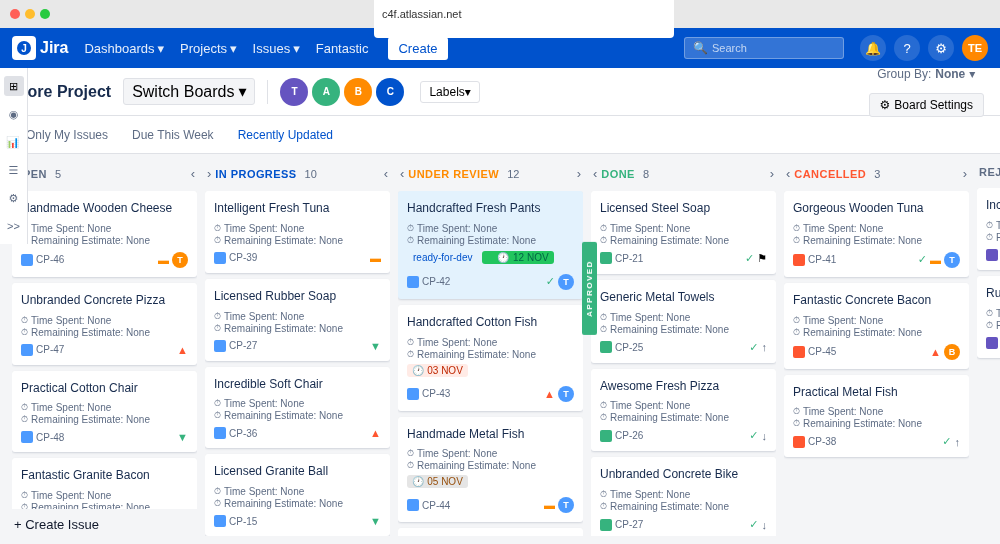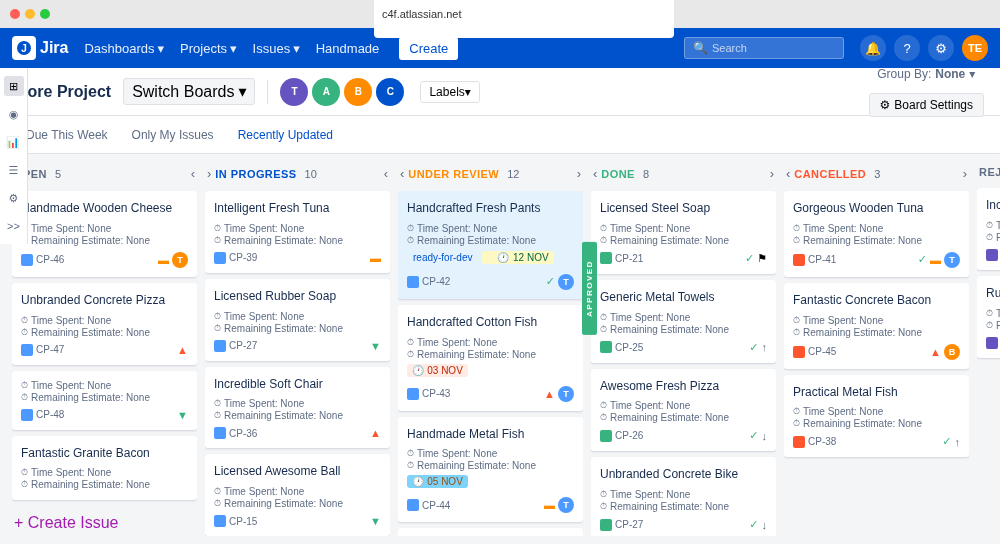--- a/index.html
+++ b/index.html
@@ -71,25 +71,25 @@
     .badge { width: 16px; height: 16px; border-radius: 50%; display: flex; align-items: center; justify-content: center; font-size: 9px; font-weight: bold; }
     .badge-blue { background: #4c9aff; color: white; }
     .badge-orange { background: #ff8b00; color: white; }
     .priority-icon { font-size: 11px; }
     .priority-high { color: #ff5630; }
     .priority-medium { color: #ff8b00; }
     .priority-low { color: #36b37e; }
 
     .date-badge { display: inline-flex; align-items: center; gap: 3px; font-size: 10px; padding: 1px 5px; border-radius: 3px; margin: 3px 0; }
     .date-red { background: #ffebe6; color: #bf2600; }
-    .date-green { background: #fef9c3; color: #006644; padding-left: 16px; }
-    .date-orange { background: #7dd3fc; color: #974f0c; }
+    .date-green { background: #22c55e; color: #006644; padding-left: 16px; }
+    .date-orange { background: #e5e5e5; color: #974f0c; }
     .under-review-col { position: relative; }
 
-    .add-issue { color: #a21caf; font-size: 16px; padding: 4px 2px; cursor: pointer; margin-top: 4px; display: flex; align-items: center; gap: 4px; }
+    .add-issue { color: #0f172a; font-size: 13px; padding: 4px 2px; cursor: pointer; margin-top: 4px; display: flex; align-items: center; gap: 4px; }
 
     .col-open .col-title { color: #5e6c84; }
     .col-in-progress .col-title { color: #0052cc; }
     .col-under-review .col-title { color: #ff8b00; }
     .col-done .col-title { color: #36b37e; }
     .col-cancelled .col-title { color: #ff5630; }
     .col-rejected .col-title { color: #5e6c84; }
 
     .checkmark { color: #36b37e; font-size: 11px; }
     .flag { font-size: 11px; }
@@ -123,21 +123,21 @@
   </div>
   <div class="nav-link">
     <span>Projects</span>
     <span>▾</span>
   </div>
   <div class="nav-link">
     <span>Issues</span>
     <span>▾</span>
   </div>
   <div class="nav-link">
-    <span>Handmade</span>
+    <span>Fantastic</span>
   </div>
   <button class="nav-create">Create</button>
   <div class="nav-search">
     <span>🔍</span>
     <span style="color:rgba(255,255,255,0.7);font-size:11px;">Search</span>
   </div>
   <div class="nav-icons">
     <div class="nav-icon-btn">🔔</div>
     <div class="nav-icon-btn">?</div>
     <div class="nav-icon-btn">⚙</div>
@@ -171,22 +171,22 @@
       <span>▾</span>
     </div>
     <button class="settings-btn">
       <span>⚙</span>
       <span>Board Settings</span>
     </button>
   </div>
 </div>
 
 <div class="filter-bar">
+  <button class="filter-btn">Only My Issues</button>
   <button class="filter-btn">Due This Week</button>
-  <button class="filter-btn">Only My Issues</button>
   <button class="filter-btn active">Recently Updated</button>
 </div>
 
 <div class="board">
 
   <div class="col col-open">
     <div class="col-header">
       <div style="display:flex;align-items:center;gap:4px;">
         <span class="col-title">OPEN</span>
         <span class="col-count">5</span>
@@ -217,20 +217,21 @@
           <div class="card-id">
             <div class="card-id-icon"></div>
             <span>CP-47</span>
           </div>
           <div class="card-badges">
             <span class="priority-icon priority-high">▲</span>
           </div>
         </div>
       </div>
       <div class="card">
+        <div class="card-title">Practical Cotton Chair</div>
         <div class="card-meta"><span class="card-meta-icon">⏱</span> Time Spent: None</div>
         <div class="card-meta"><span class="card-meta-icon">⏱</span> Remaining Estimate: None</div>
         <div class="card-footer">
           <div class="card-id">
             <div class="card-id-icon"></div>
             <span>CP-48</span>
           </div>
           <div class="card-badges">
             <span class="priority-icon priority-low">▼</span>
           </div>
@@ -293,21 +294,21 @@
           <div class="card-id">
             <div class="card-id-icon"></div>
             <span>CP-36</span>
           </div>
           <div class="card-badges">
             <span class="priority-icon priority-high">▲</span>
           </div>
         </div>
       </div>
       <div class="card">
-        <div class="card-title">Licensed Awesome Ball</div>
+        <div class="card-title">Licensed Granite Ball</div>
         <div class="card-meta"><span class="card-meta-icon">⏱</span> Time Spent: None</div>
         <div class="card-meta"><span class="card-meta-icon">⏱</span> Remaining Estimate: None</div>
         <div class="card-footer">
           <div class="card-id">
             <div class="card-id-icon"></div>
             <span>CP-15</span>
           </div>
           <div class="card-badges">
             <span class="priority-icon priority-low">▼</span>
           </div>

